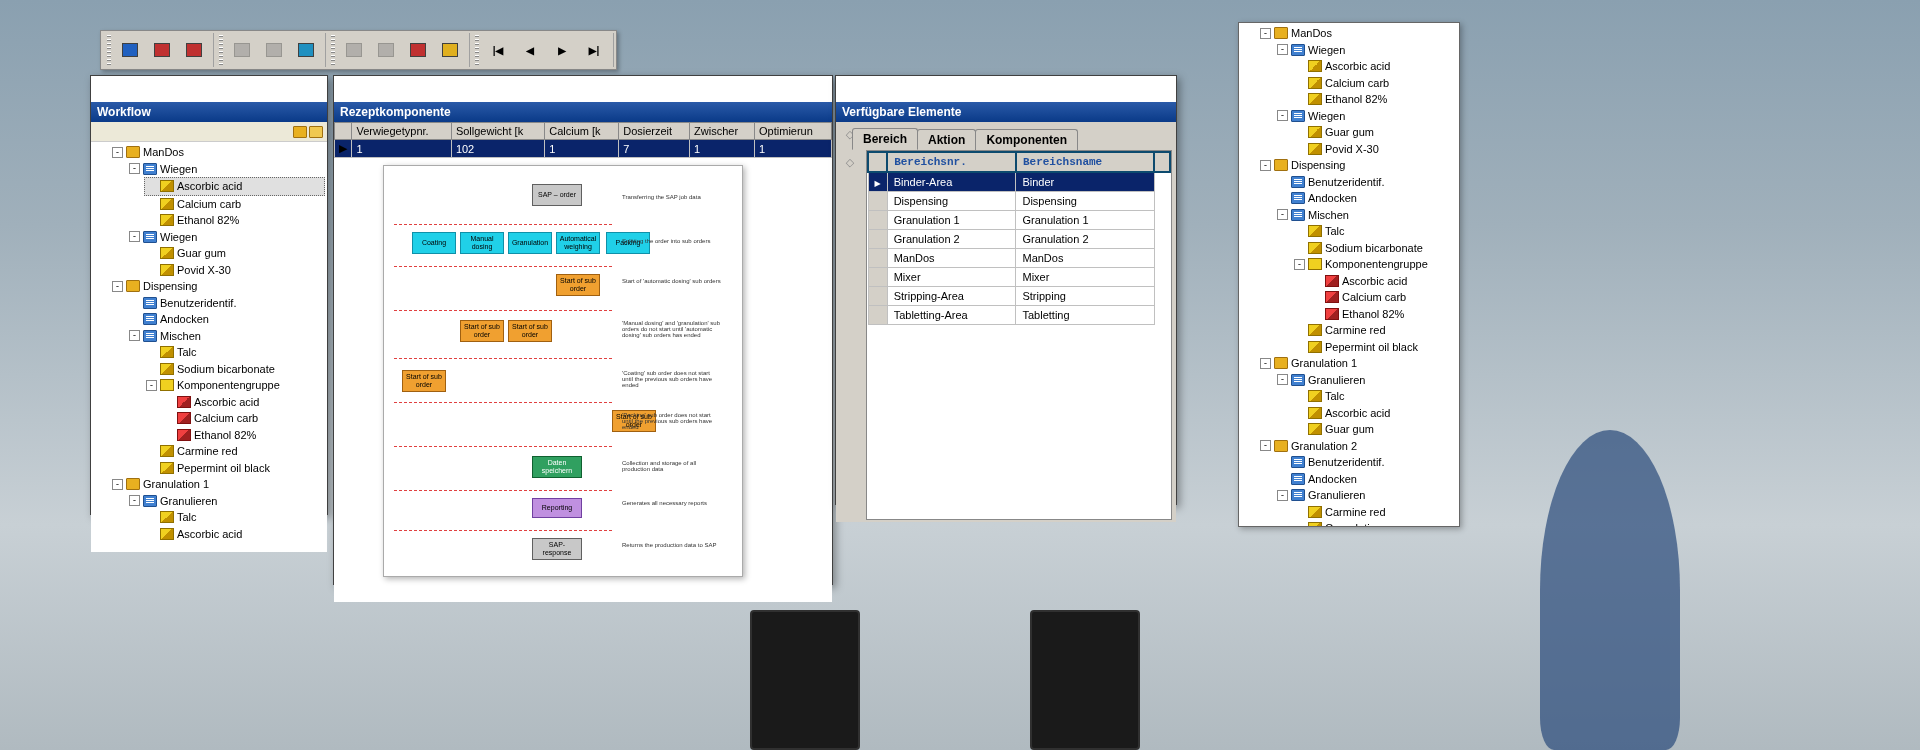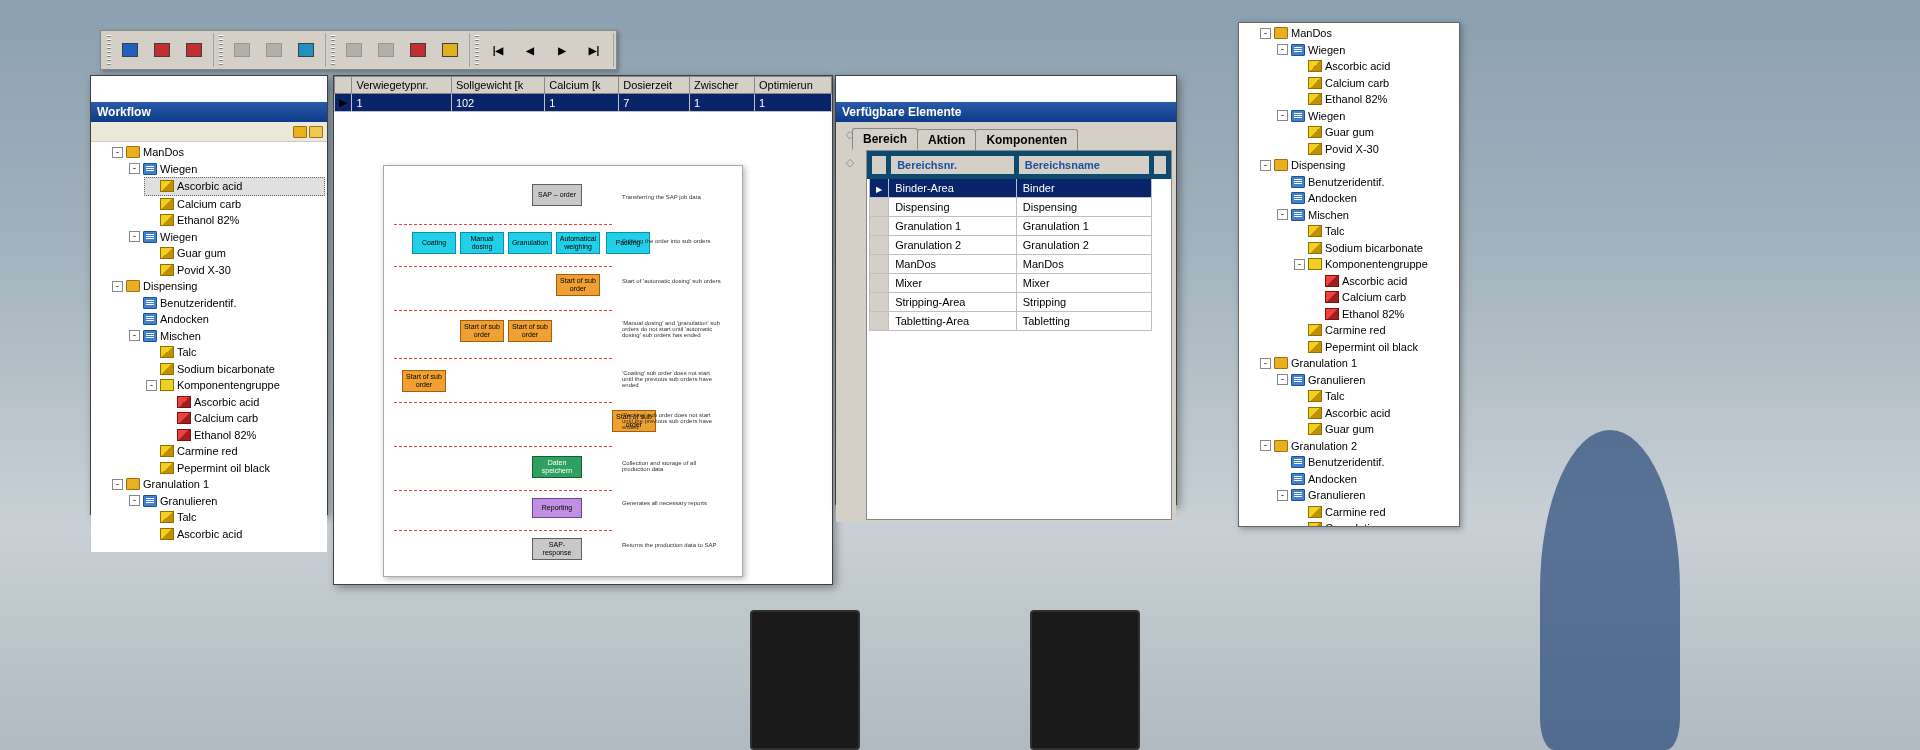--- a/index.html
+++ b/index.html
@@ -69,21 +69,21 @@
 
 #verfuegbar { top: 75px; left: 835px; width: 342px; height: 430px; }
 #verfuegbar .panel-body { height: 400px; background: #d4d0c8; padding: 6px 4px; }
 .tabs { display: flex; align-items: flex-end; margin-left: 12px; }
 .tab { background: #d4d0c8; border: 1px solid #888; border-bottom: none; padding: 3px 10px; font-size: 12px; font-weight: bold; margin-right: -1px; border-radius: 3px 3px 0 0; cursor: pointer; }
 .tab.active { background: #d4d0c8; border-bottom: 1px solid #d4d0c8; position: relative; z-index: 2; }
 .ve-tools { position: absolute; left: 6px; top: 50px; display: flex; flex-direction: column; gap: 12px; }
 .ve-tool { width: 16px; height: 16px; color: #888; display:flex; align-items:center; justify-content:center; cursor:pointer; }
 .ve-grid-wrap { margin-left: 26px; border: 1px solid #888; background: #fff; height: 370px; overflow: auto; }
 .ve-grid { width: 100%; border-collapse: collapse; }
-.ve-grid th { background: #d4d0c8; border: 5px solid #0c4a6e; padding: 3px 6px; text-align: left; color: #2050a0; font-weight: bold; }
+.ve-grid th { background: #d4d0c8; border: 2px solid #0c4a6e; padding: 3px 6px; text-align: left; color: #2050a0; font-weight: bold; font-family: Liberation Mono, monospace; }
 .ve-grid td { border: 1px solid #c0c0c0; padding: 3px 6px; }
 .ve-grid tr.sel td { background: #0a246a; color: #fff; }
 .ve-grid .rh { background: #d4d0c8; width: 14px; text-align:center; color:#000; }
 .ve-grid tr.sel .rh::before { content: "▶"; font-size: 8px; }
 
 
 #righttree { position: absolute; top: 22px; left: 1238px; width: 222px; height: 505px; background: #fff; border: 1px solid #666; box-shadow: 2px 2px 6px rgba(0,0,0,0.3); overflow: auto; }
 
 
 ::-webkit-scrollbar { width: 16px; height: 16px; }
@@ -339,20 +339,21 @@
                 </ul>
               </li>
             </ul>
           </li>
         </ul>
       </div>
   </div>
 </div>
 
 <div class="panel" id="rezept">
+  <div class="panel-title">Rezeptkomponente</div>
   <div class="panel-body">
     <table class="grid" id="rezept-grid">
         <thead>
           <tr>
             <th class="rowhdr"></th>
             <th>Verwiegetypnr.</th>
             <th>Sollgewicht [k</th>
             <th>Calcium [k</th>
             <th>Dosierzeit</th>
             <th>Zwischer</th>

